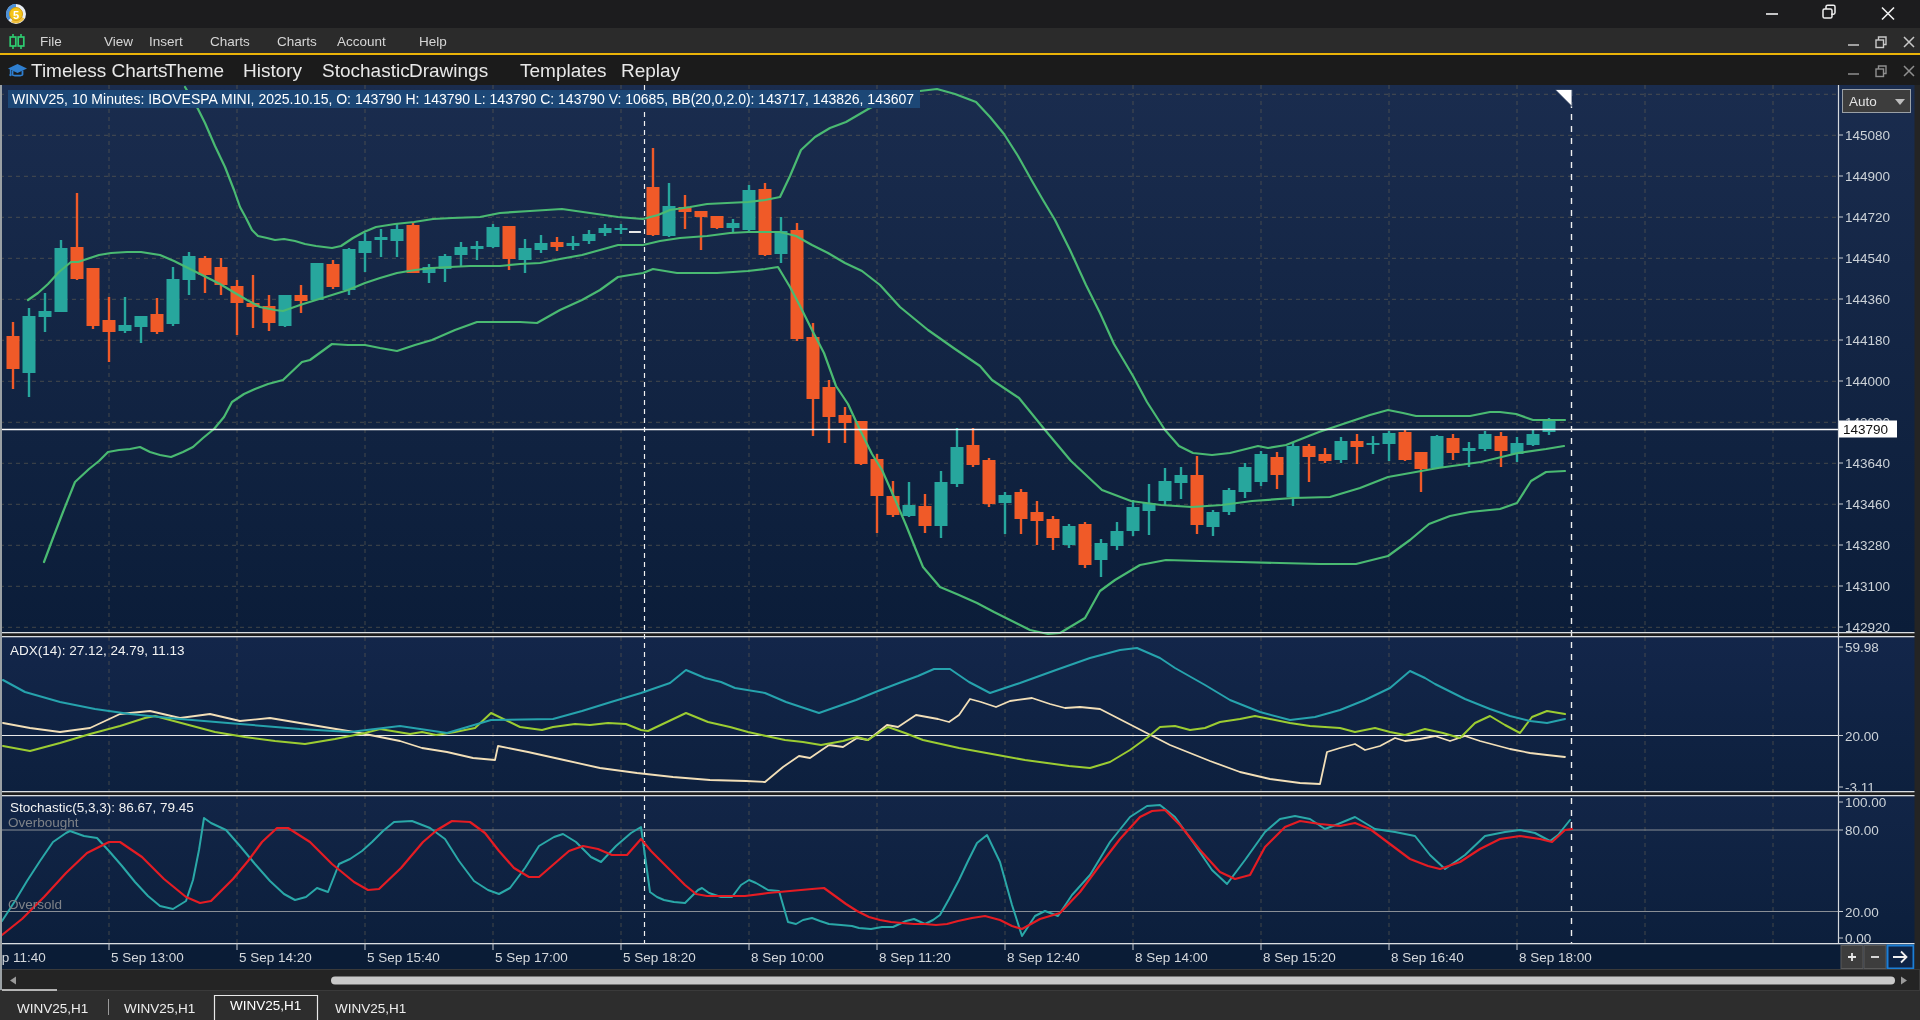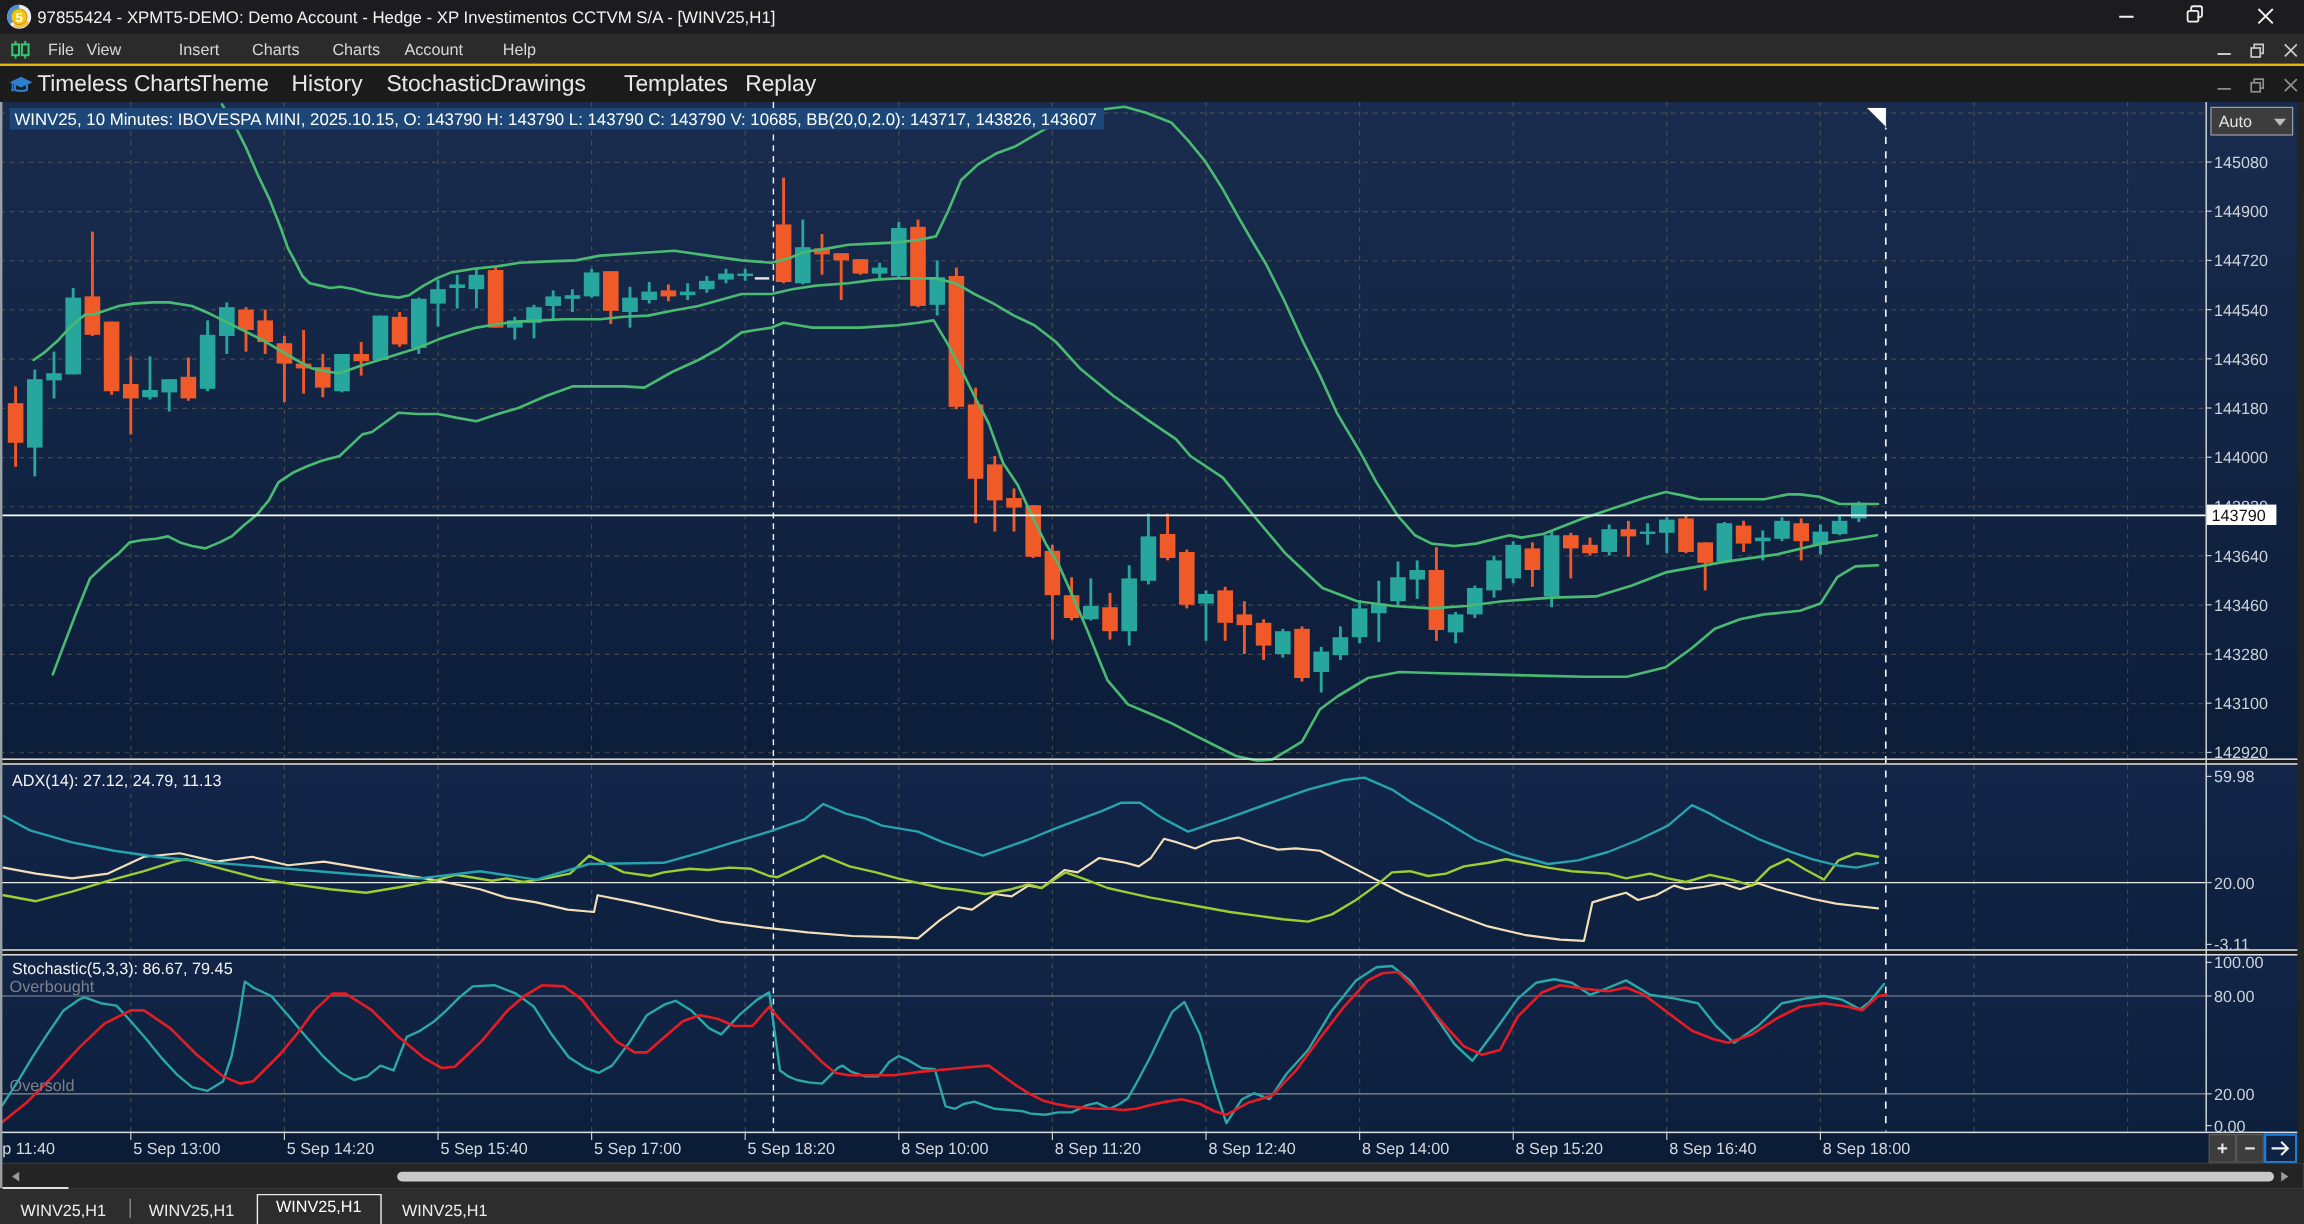--- a/index.html
+++ b/index.html
@@ -15,36 +15,35 @@
 <body>
 <div id="root">
 <div class="titlebar">
  <svg class="ti" style="left:5px;top:3px" width="22" height="22" viewBox="0 0 22 22">
   <circle cx="11" cy="11" r="10" fill="#e8eef5"></circle>
   <path d="M11 1 A10 10 0 0 0 3.2 17.2 L11 11 Z" fill="#4a90d9"></path>
   <path d="M6 19 A10 10 0 0 0 19.5 15.5 L11 11 Z" fill="#f0c040"></path>
   <circle cx="11" cy="11" r="6.5" fill="#f5c518" stroke="#d19b12" stroke-width="1"></circle>
   <text x="11" y="15.5" font-size="11" font-weight="bold" fill="#ffffff" text-anchor="middle">5</text>
  </svg>
- <span class="ti" style="left:31px">97855424 - XPMT5-DEMO: Demo Account - Hedge - XP Investimentos CCTVM S/A - [WINV25,H1]</span>
  <svg class="ti" style="left:1756px;top:0" width="164" height="28" viewBox="0 0 164 28">
   <path d="M 10,14 h 12" stroke="#f0f0f0" stroke-width="1.6"></path>
   <rect x="67" y="9" width="9" height="9" rx="1.6" fill="none" stroke="#f0f0f0" stroke-width="1.5"></rect>
   <path d="M 70,9 v -2.2 a1.6,1.6 0 0 1 1.6,-1.6 h 5.8 a1.6,1.6 0 0 1 1.6,1.6 v 5.8 a1.6,1.6 0 0 1 -1.6,1.6 h -2.2" fill="none" stroke="#f0f0f0" stroke-width="1.5"></path>
   <path d="M 126,7.5 l 12,12 M 138,7.5 l -12,12" stroke="#f0f0f0" stroke-width="1.6"></path>
  </svg>
 </div>
 <div class="menubar">
  <svg class="mi" style="left:9px;top:6px" width="16" height="15" viewBox="0 0 16 15">
   <path d="M4 0 v3 M4 12 v3 M12 0 v3 M12 12 v3" stroke="#2ecc71" stroke-width="1.6"></path>
   <rect x="1.2" y="3" width="5.6" height="9" fill="none" stroke="#2ecc71" stroke-width="1.7"></rect>
   <rect x="9.2" y="3" width="5.6" height="9" fill="none" stroke="#2ecc71" stroke-width="1.7"></rect>
  </svg>
  <span class="mi" style="left:40px">File</span>
- <span class="mi" style="left:72px">View</span>
+ <span class="mi" style="left:104px">View</span>
  <span class="mi" style="left:149px">Insert</span>
  <span class="mi" style="left:210px">Charts</span>
  <span class="mi" style="left:277px">Charts</span>
  <span class="mi" style="left:337px">Account</span>
  <span class="mi" style="left:419px">Help</span>
  <svg class="mi" style="left:1846px;top:7px" width="74" height="14" viewBox="0 0 74 14">
   <path d="M 2,10 h 11" stroke="#c9c9c9" stroke-width="1.5"></path>
   <rect x="30" y="5" width="7.5" height="7.5" fill="none" stroke="#c9c9c9" stroke-width="1.4"></rect>
   <path d="M 32.5,5 v -3 h 7.5 v 7.5 h -2.5" fill="none" stroke="#c9c9c9" stroke-width="1.4"></path>
   <path d="M 58,2 l 10,10 M 68,2 l -10,10" stroke="#c9c9c9" stroke-width="1.5"></path>

